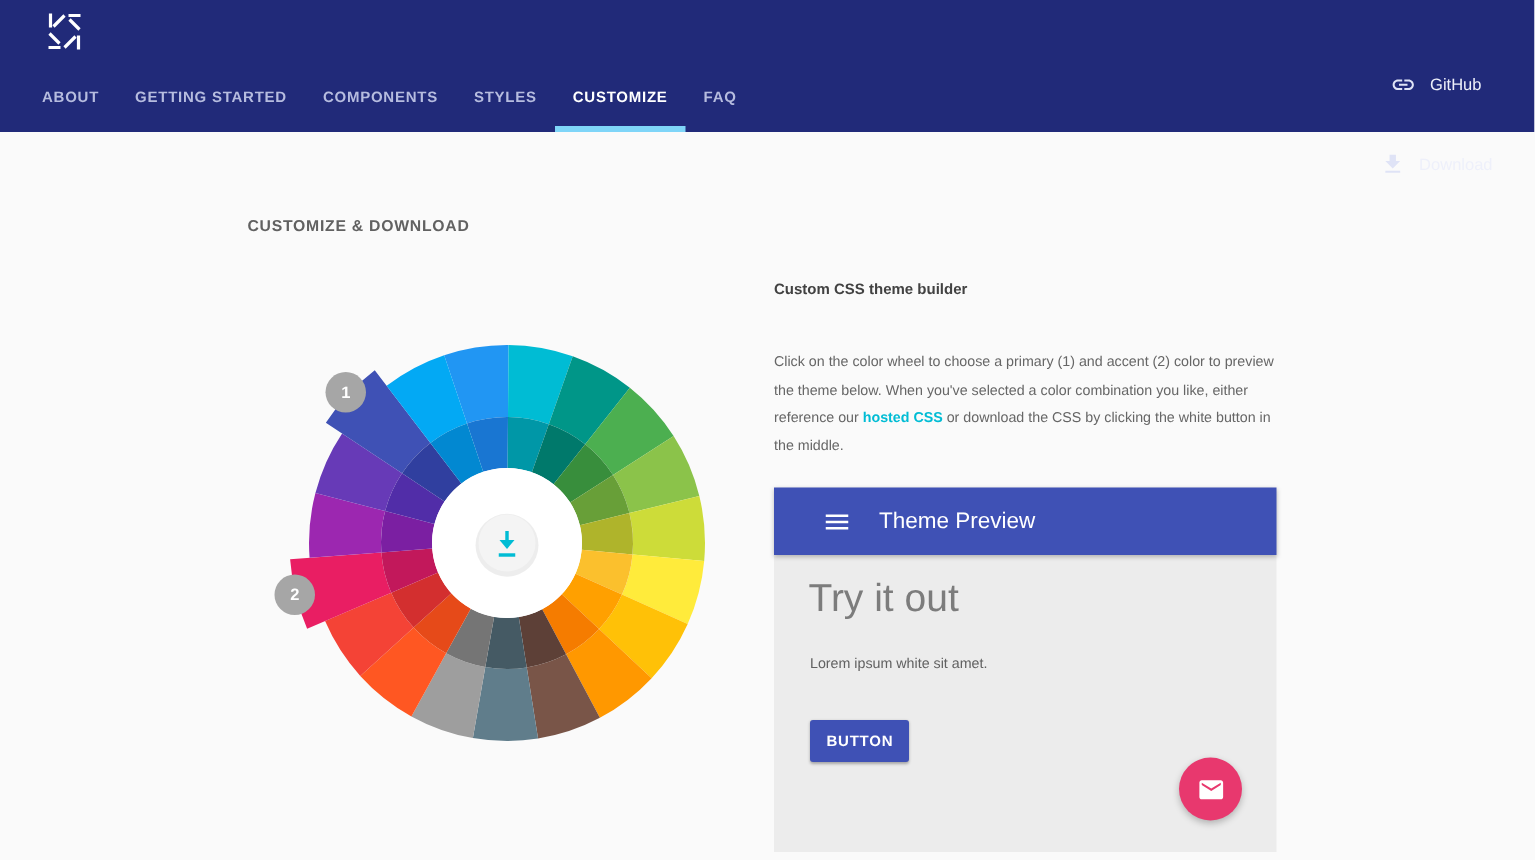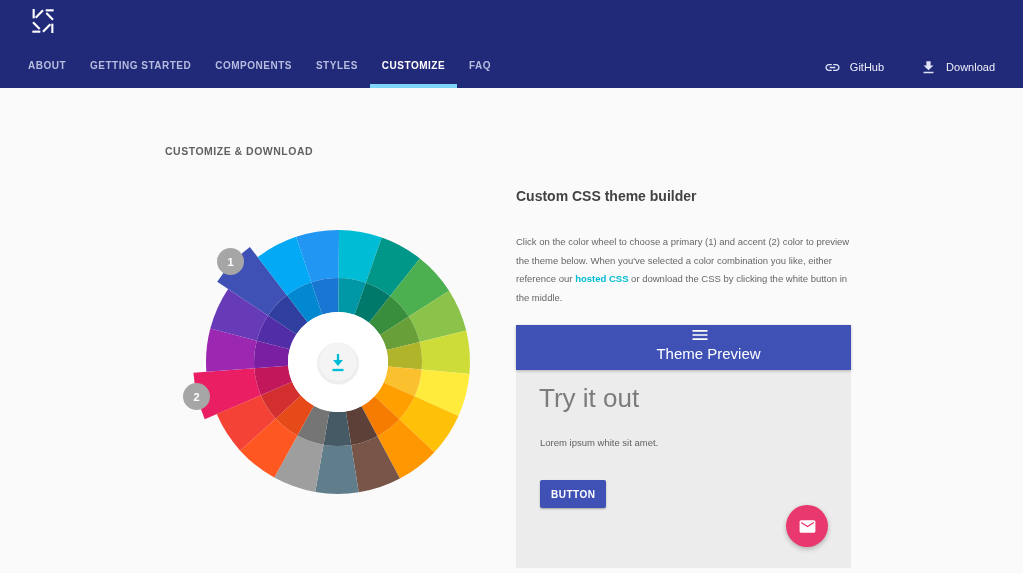--- a/index.html
+++ b/index.html
@@ -7,21 +7,21 @@
   body { font-family:"Liberation Sans", sans-serif; background:#fafafa; position:relative; }
 
   
   .header { position:absolute; top:0; left:0; width:1023px; height:88px; background:#212a79; }
   .logo { position:absolute; top:5px; left:27px; width:32px; height:32px; }
   .nav { position:absolute; bottom:0; left:16px; display:flex; }
   .nav-item { display:block; padding:0 12px; line-height:36px; height:40px;
               font-size:10px; font-weight:700; letter-spacing:.5px; color:#b6bcdf;
               border-bottom:4px solid transparent; cursor:pointer; white-space:nowrap; }
   .nav-item.active { color:#ffffff; border-bottom-color:#7fd5f8; }
-  .header-actions { position:absolute; right:28px; bottom:2px; height:38px; display:flex; align-items:center; gap:36px; }
+  .header-actions { position:absolute; right:28px; bottom:2px; height:38px; display:flex; align-items:center; gap:36px;flex-direction:column; }
   .header-action { display:flex; align-items:center; gap:9px; color:#eef0fa; font-size:11px; font-weight:500; cursor:pointer; }
   .header-action svg { width:17px; height:17px; fill:#dfe3f6; }
 
   
   .main { position:absolute; top:88px; left:0; width:1023px; height:485px; }
   .page-title { position:absolute; left:165px; top:57px; font-size:10.5px; font-weight:700;
                 letter-spacing:.5px; color:#616161; }
 
   
   .wheel-area { position:absolute; left:188px; top:124px; width:300px; height:300px; }
@@ -29,28 +29,28 @@
   .marker { position:absolute; width:27px; height:27px; background:#a6a6a6; border-radius:50%;
             display:flex; align-items:center; justify-content:center;
             color:#ffffff; font-size:11px; font-weight:700; cursor:pointer; }
   .marker::after { content:''; position:absolute; width:10px; height:10px; background:#a6a6a6;
                    right:-1px; bottom:-1px; transform:rotate(45deg); z-index:-1; }
   .marker-1 { left:29px; top:36px; }
   .marker-2 { left:-5px; top:171px; }
 
   
   .right-col { position:absolute; left:516px; top:100px; width:335px; }
-  .builder-title { position:absolute; left:0; top:0; font-size:14px; font-weight:700; color:#424242; }
+  .builder-title { position:absolute; left:0; top:0; font-size:10px; font-weight:700; color:#424242; }
   .builder-desc { position:absolute; left:0; top:45px; width:335px; font-size:9.5px; color:#666666; line-height:18.5px; }
   .builder-desc .link { color:#00bcd4; font-weight:700; cursor:pointer; }
 
   
   .preview-card { position:absolute; left:0; top:137px; width:335px; height:243px; }
   .preview-header { height:45px; background:#3f51b5; display:flex; align-items:center; padding-left:32px;
-                    box-shadow:0 1px 3px rgba(0,0,0,0.25); position:relative; z-index:2;flex-direction:column; }
+                    box-shadow:0 1px 3px rgba(0,0,0,0.25); position:relative; z-index:2; }
   .preview-header svg { width:20px; height:20px; fill:#ffffff; cursor:pointer; }
   .preview-title { color:#ffffff; font-size:15px; font-weight:500; margin-left:18px; }
   .preview-body { height:198px; background:#ececec; position:relative; }
   .preview-heading { position:absolute; left:23px; top:13px; font-size:26px; font-weight:400; color:#7c7c7c; }
   .preview-text { position:absolute; left:24px; top:67px; font-size:9.5px; color:#616161; }
   .preview-button { position:absolute; left:24px; top:110px; height:28px; padding:0 11px;
                     background:#3f51b5; color:#ffffff; font-family:"Liberation Sans",sans-serif;
                     font-size:10px; font-weight:700; letter-spacing:.5px; border:none; border-radius:2px;
                     box-shadow:0 1px 2px rgba(0,0,0,0.3); cursor:pointer; }
   .fab { position:absolute; left:270px; top:135px; width:42px; height:42px; border-radius:50%;

